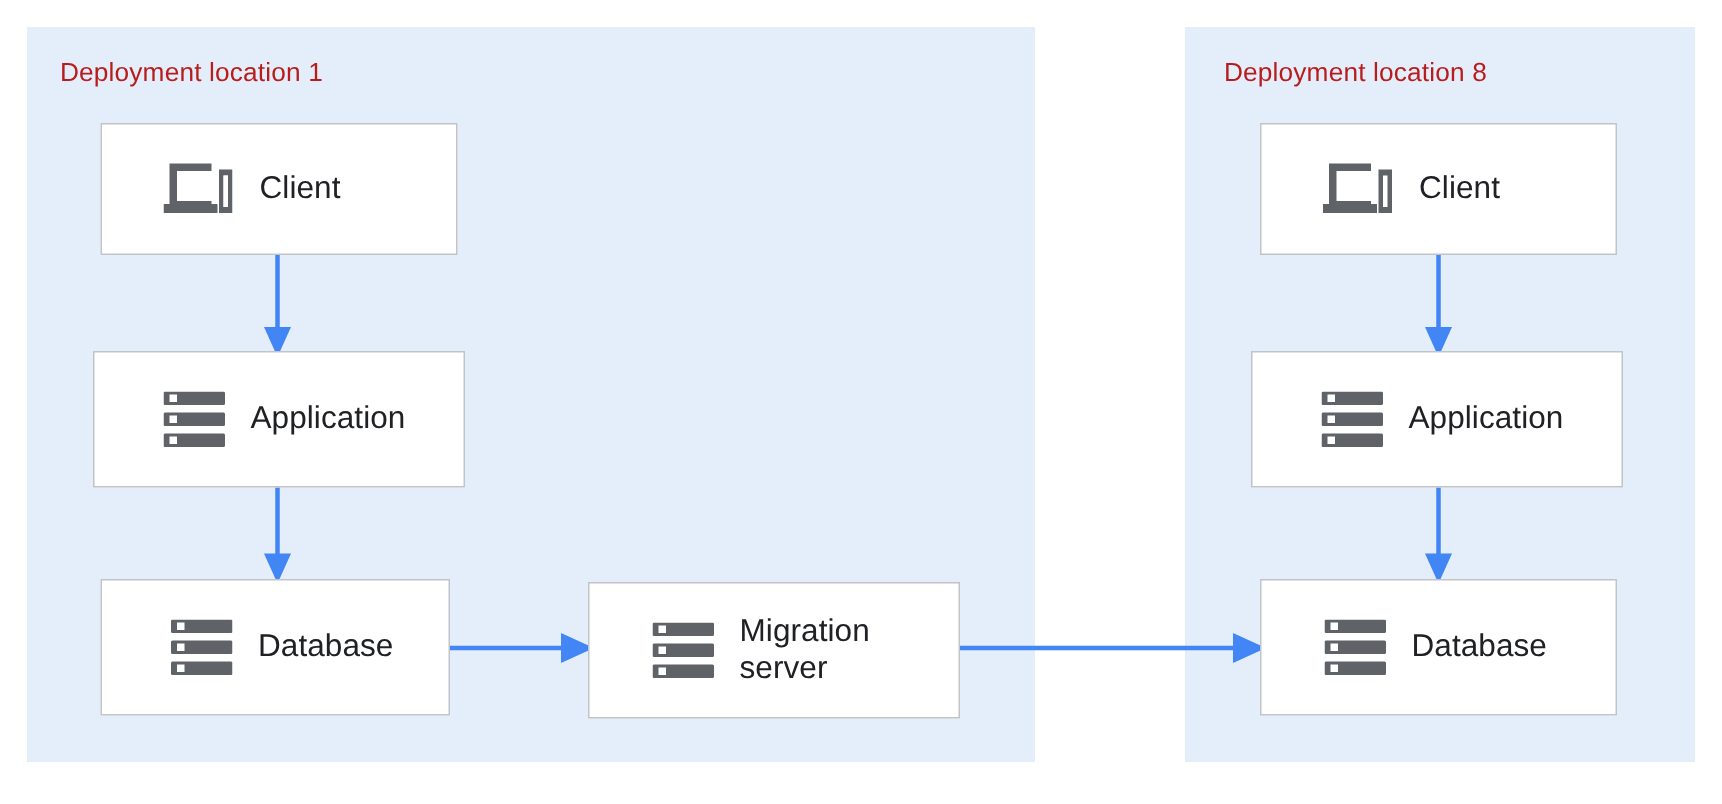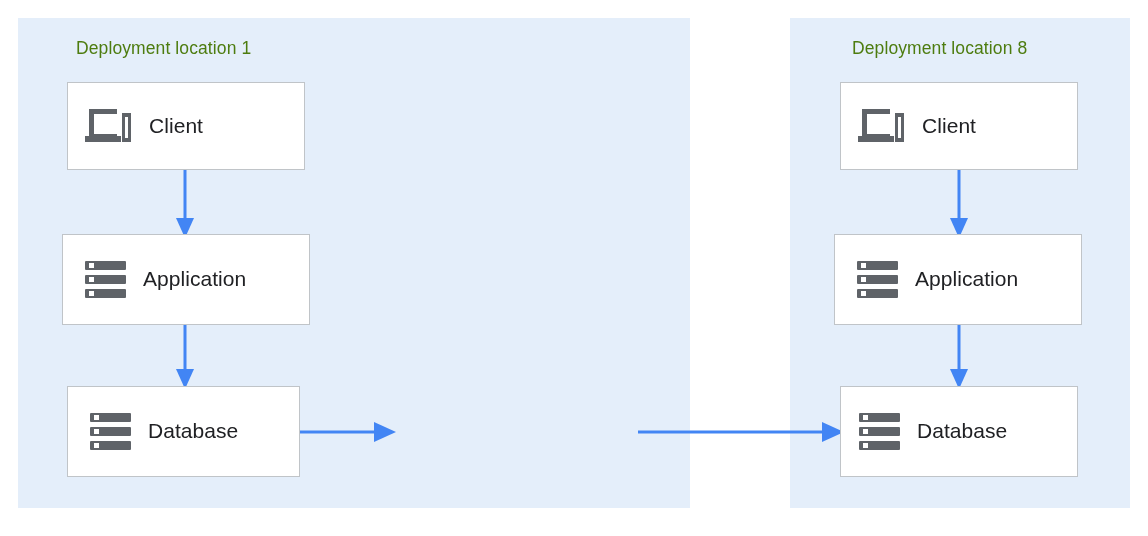--- a/index.html
+++ b/index.html
@@ -25,37 +25,37 @@
     background: #e4eefa;
     box-sizing: border-box;
   }
   #zone-left  { left: 18px;  top: 18px; width: 672px; height: 490px; }
   #zone-right { left: 790px; top: 18px; width: 340px; height: 490px; }
 
   .zone-title {
     position: absolute;
     top: 20px;
     font-size: 17.5px;
-    color: #4d7c0f;
+    color: #b91c1c;
     white-space: nowrap;
     letter-spacing: 0.1px;
-    margin-left: 36px;
   }
   #zone-left  .zone-title { left: 22px; }
   #zone-right .zone-title { left: 26px; }
 
   
   .node {
     position: absolute;
     background: #ffffff;
     border: 1px solid #c0c4c8;
     box-sizing: border-box;
     display: flex;
     align-items: center;
     justify-content: flex-start;
+    padding-left: 24px;
   }
   .node-icon {
     flex: 0 0 auto;
     display: flex;
     align-items: center;
     justify-content: center;
   }
   .node-label {
     font-size: 21px;
     color: #202124;
@@ -178,20 +178,34 @@
         <rect fill="#5f6368" x="0" y="14" width="41" height="9" rx="1"></rect>
         <rect fill="#5f6368" x="0" y="28" width="41" height="9" rx="1"></rect>
         <rect fill="#ffffff" x="4" y="2" width="5" height="5"></rect>
         <rect fill="#ffffff" x="4" y="16" width="5" height="5"></rect>
         <rect fill="#ffffff" x="4" y="30" width="5" height="5"></rect>
       </svg>
     </span>
     <span class="node-label">Database</span>
   </div>
 
+  <div class="node" id="node-migration">
+    <span class="node-icon">
+      <svg width="41" height="38" viewBox="0 0 41 38" aria-hidden="true">
+        <rect fill="#5f6368" x="0" y="0" width="41" height="9" rx="1"></rect>
+        <rect fill="#5f6368" x="0" y="14" width="41" height="9" rx="1"></rect>
+        <rect fill="#5f6368" x="0" y="28" width="41" height="9" rx="1"></rect>
+        <rect fill="#ffffff" x="4" y="2" width="5" height="5"></rect>
+        <rect fill="#ffffff" x="4" y="16" width="5" height="5"></rect>
+        <rect fill="#ffffff" x="4" y="30" width="5" height="5"></rect>
+      </svg>
+    </span>
+    <span class="node-label">Migration
+server</span>
+  </div>
 
   <div class="node" id="node-client-2">
     <span class="node-icon">
       <svg width="46" height="42" viewBox="0 0 46 42" aria-hidden="true">
         <path fill="#5f6368" d="M4 4 h28 v5 H9 v20 h23 v5 H4 z"></path>
         <rect fill="#5f6368" x="0" y="31" width="36" height="6"></rect>
         <path fill="#5f6368" d="M37 8 h9 v29 h-9 z"></path>
         <rect fill="#ffffff" x="40" y="12" width="3" height="21"></rect>
       </svg>
     </span>

